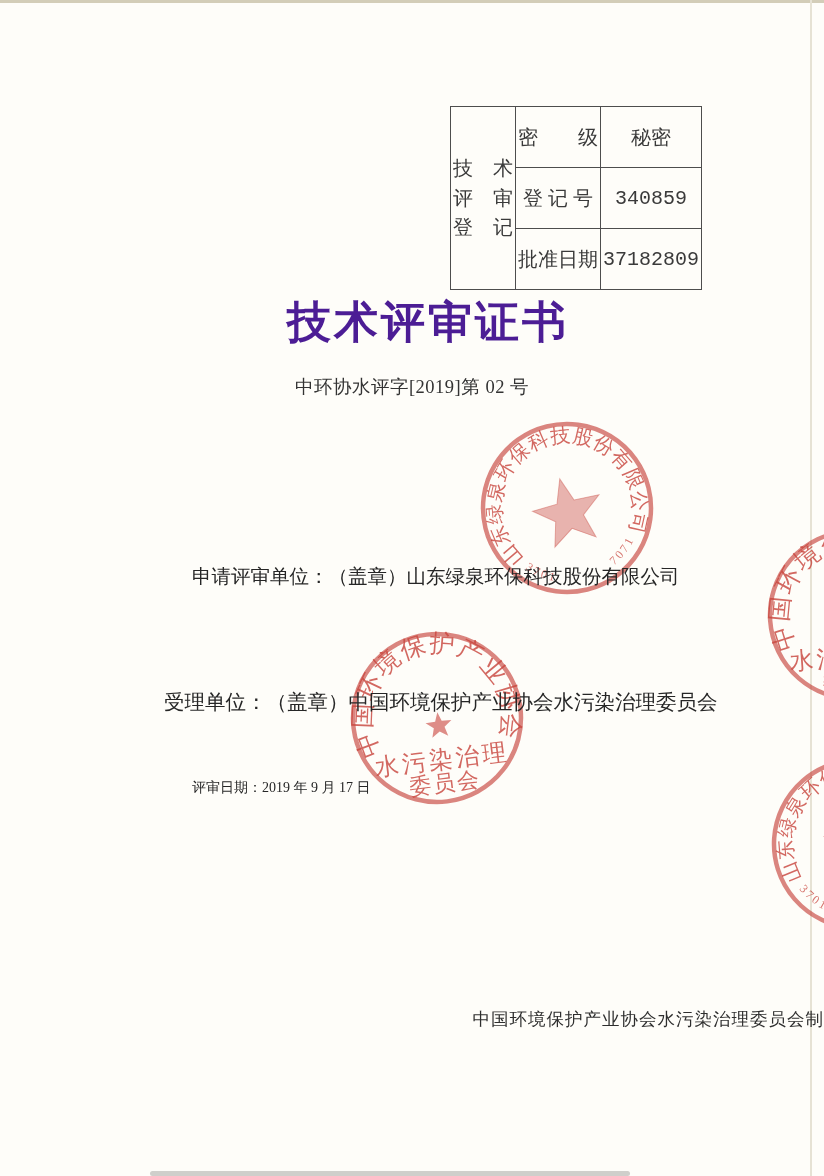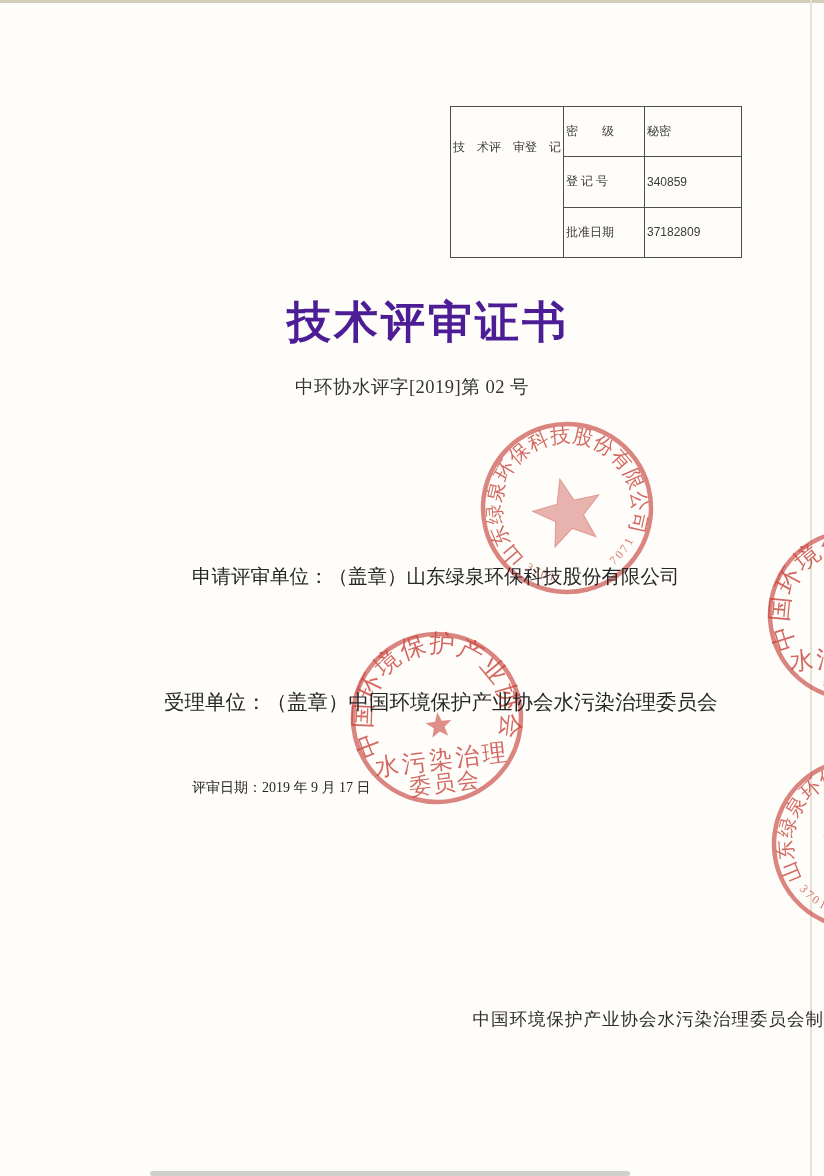--- a/index.html
+++ b/index.html
@@ -7,26 +7,26 @@
     position:relative;width:824px;height:1176px;margin:0 auto;
     background:#fefdf9;overflow:hidden;
     font-family:"Liberation Serif","DejaVu Serif",serif;color:#2a2a2a;
   }
   .scan-edge-top{position:absolute;top:0;left:0;width:100%;height:3px;background:#c8c0a8;opacity:.8;}
   .scan-edge-right{position:absolute;top:0;left:810px;width:2px;height:100%;background:#e6e2d4;}
   .scan-smudge-bottom{position:absolute;bottom:0;left:150px;width:480px;height:5px;background:#a7aaa6;opacity:.55;border-radius:3px;}
 
   
   .reg-table{position:absolute;left:450px;top:106px;border-collapse:collapse;table-layout:fixed;}
-  .reg-table td{border:1.6px solid #4d4d4d;height:32px;text-align:left;vertical-align:middle;
-    font-size:12px;color:#3a3a3a;padding:0 2px;white-space:pre;}
+  .reg-table td{border:1.6px solid #4d4d4d;height:32px;text-align:center;vertical-align:middle;
+    font-size:20px;color:#3a3a3a;padding:0 2px;white-space:pre;}
   .reg-head{width:50px;}
   .reg-label{width:76px;}
-  .reg-value{width:92px;font-family:Liberation Sans, sans-serif;}
-  .reg-head-inner{display:flex;justify-content:space-between;height:86px;padding:2px 0;}
+  .reg-value{width:92px;font-family:Liberation Mono, monospace;}
+  .reg-head-inner{display:flex;flex-direction:column;justify-content:space-between;height:86px;padding:2px 0;}
 
   .title{position:absolute;top:293px;left:16px;width:100%;text-align:center;
     font-family:"Liberation Sans","DejaVu Sans",sans-serif;font-weight:700;
     font-size:44px;letter-spacing:3px;color:#4c1d95;}
   .doc-number{position:absolute;top:374px;left:0;width:100%;text-align:center;
     font-size:18.5px;letter-spacing:.5px;color:#333;}
 
   .field{position:absolute;white-space:pre;z-index:2;color:#262626;}
   .f-project{left:192px;top:468px;font-size:21.5px;}
   .f-applicant{left:192px;top:563px;font-size:19.5px;}

